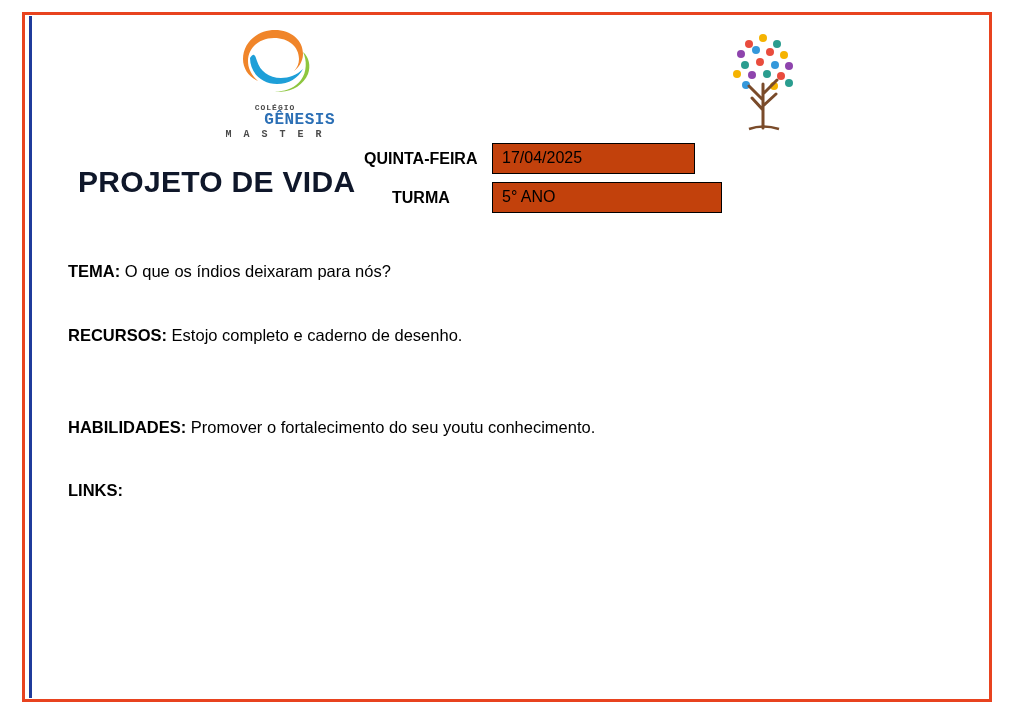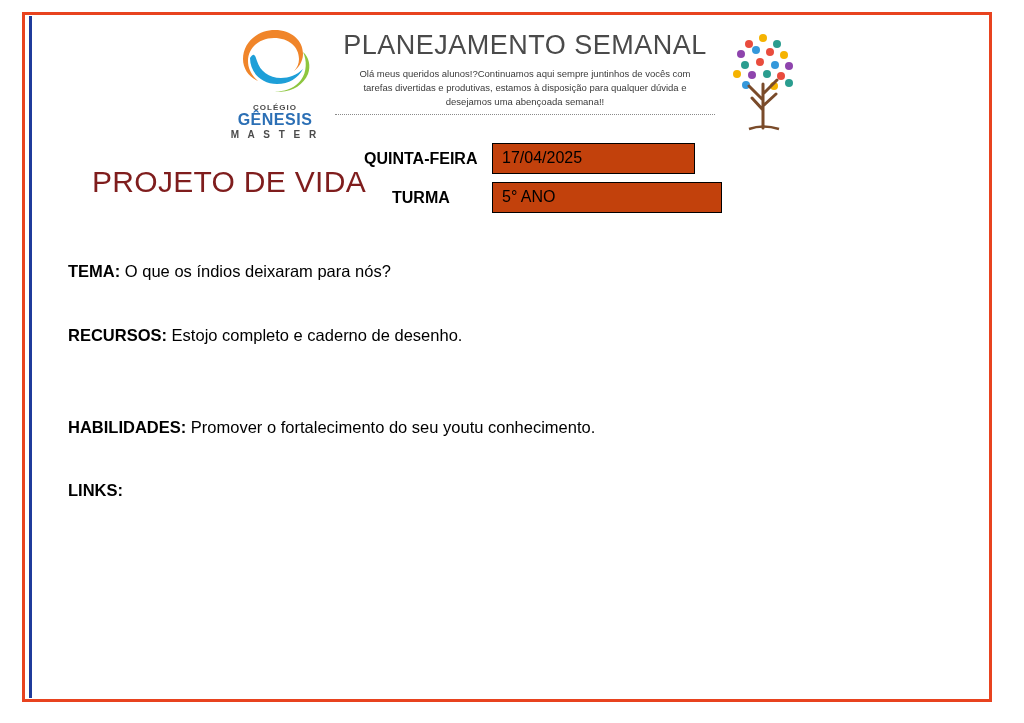--- a/index.html
+++ b/index.html
@@ -48,40 +48,42 @@
     width: 620px;
     height: 118px;
   }
   .logo {
     position: absolute;
     left: 20px;
     top: 6px;
     width: 120px;
     height: 112px;
     text-align: center;
+    font-family: Liberation Mono, monospace;
   }
   .logo-mark {
     position: relative;
     width: 76px;
     height: 74px;
     margin: 0 auto;
   }
   .logo-text-small {
     font-size: 8px;
     letter-spacing: 1px;
     color: #4b4b4b;
     font-weight: bold;
     margin-top: 1px;
   }
   .logo-text-main {
     font-size: 16px;
     font-weight: bold;
     color: #2b6fb5;
     letter-spacing: 0.5px;
     line-height: 1.05;
+    text-align: right;
   }
   .logo-text-sub {
     font-size: 10px;
     font-weight: bold;
     color: #4b4b4b;
     letter-spacing: 3px;
   }
 
   .header-center {
     position: absolute;
@@ -113,25 +115,25 @@
     position: absolute;
     left: 524px;
     top: 6px;
     width: 92px;
     height: 106px;
   }
 
   
   .project-title {
     position: absolute;
-    left: 92px;
+    left: 78px;
     top: 165px;
     font-size: 30px;
-    font-weight: normal;
-    color: #7f1d1d;
+    font-weight: bold;
+    color: #0f172a;
     letter-spacing: 0.3px;
   }
   .field-label {
     position: absolute;
     font-size: 16px;
     font-weight: bold;
     color: #000000;
   }
   .label-day { left: 364px; top: 150px; }
   .label-turma { left: 392px; top: 189px; }
@@ -194,25 +196,20 @@
           <path d="M38 2 C20 2 6 15 6 31 C6 41 12 49 21 53 C14 47 11 40 11 33 C11 20 22 10 37 10 C52 10 62 19 62 31 C62 36 60 40 57 43 C61 40 66 34 66 26 C66 12 54 2 38 2 Z" fill="#f0852a"></path>
           <path d="M13 30 C13 45 25 56 40 56 C52 56 61 50 66 41 C60 47 52 50 44 50 C32 50 23 43 20 33 C18 27 17 24 13 30 Z" fill="#1e9fd8"></path>
           <path d="M66 24 C70 32 70 44 64 52 C58 60 48 64 38 63 C52 66 66 58 71 46 C74 38 72 29 66 24 Z" fill="#8dc63f"></path>
         </svg>
       </div>
       <div class="logo-text-small">COLÉGIO</div>
       <div class="logo-text-main">GÊNESIS</div>
       <div class="logo-text-sub">M A S T E R</div>
     </div>
 
-    <div class="header-center">
-      <div class="header-title">PLANEJAMENTO SEMANAL</div>
-      <div class="header-sub">Olá meus queridos alunos!?Continuamos aqui sempre juntinhos de vocês com tarefas divertidas e produtivas, estamos à disposição para qualquer dúvida e desejamos uma abençoada semana!!</div>
-      <div class="header-rule"></div>
-    </div>
 
     <div class="tree">
       <svg width="92" height="106" viewBox="0 0 92 106">
         <g>
           <circle cx="30" cy="16" r="4" fill="#e94c3d"></circle>
           <circle cx="44" cy="10" r="4" fill="#f5b301"></circle>
           <circle cx="58" cy="16" r="4" fill="#2a9d8f"></circle>
           <circle cx="22" cy="26" r="4" fill="#8e44ad"></circle>
           <circle cx="37" cy="22" r="4" fill="#3498db"></circle>
           <circle cx="51" cy="24" r="4" fill="#e94c3d"></circle>

